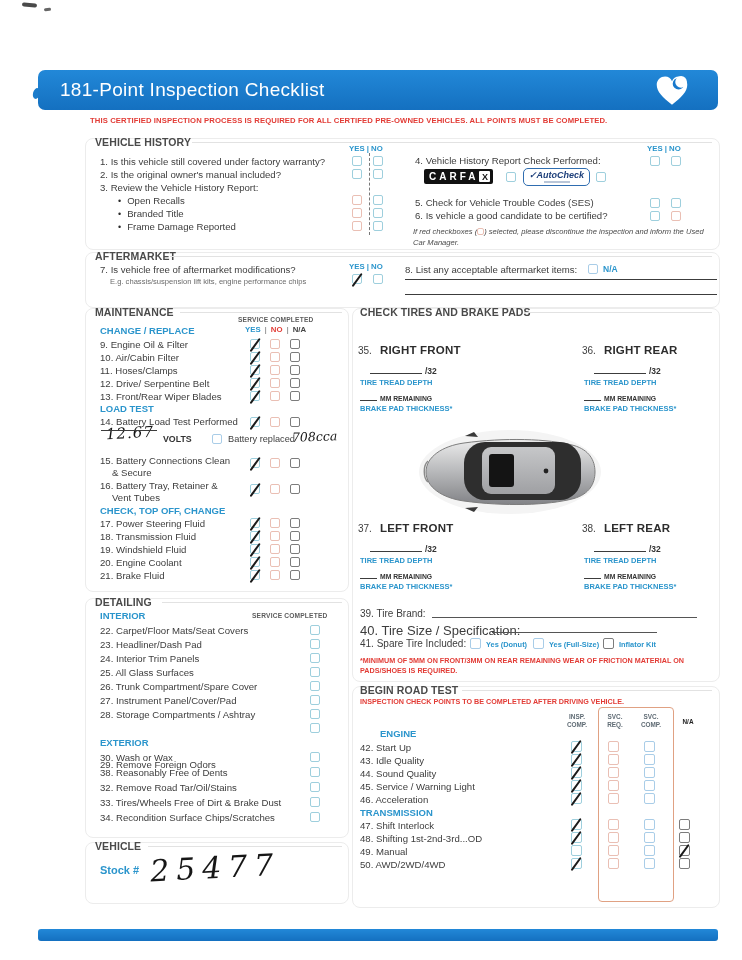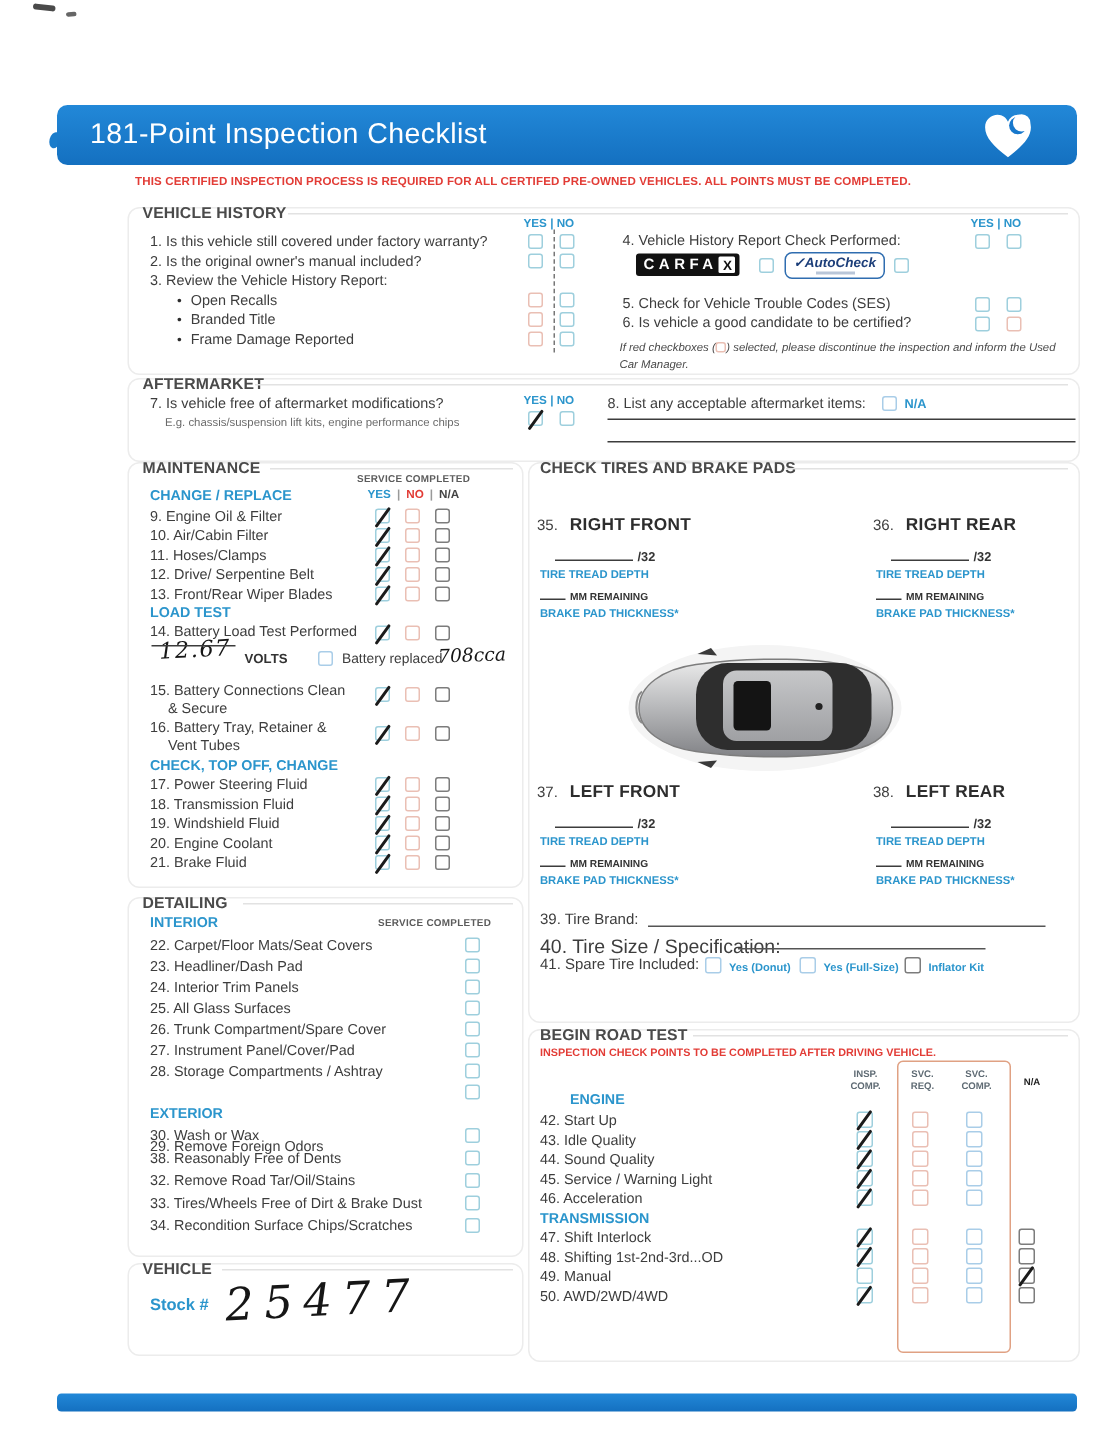--- a/index.html
+++ b/index.html
@@ -396,20 +396,21 @@
   <div class="fline" style="left:432px;top:617px;width:265px;border-bottom-color:#555;"></div>
   <div class="q" style="left:360px;top:623px;font-size:13px;">40. Tire Size / Specification:</div>
   <div class="fline" style="left:492px;top:632px;width:165px;border-bottom-color:#555;"></div>
   <div class="q" style="left:360px;top:638px;font-size:10px;">41. Spare Tire Included:</div>
   <span class="cb b big" style="position:absolute;left:470px;top:638px;"></span>
   <span class="sb blue" style="position:absolute;left:486px;top:640px;font-size:7.4px;">Yes (Donut)</span>
   <span class="cb b big" style="position:absolute;left:533px;top:638px;"></span>
   <span class="sb blue" style="position:absolute;left:549px;top:640px;font-size:7.4px;">Yes (Full-Size)</span>
   <span class="cb d big" style="position:absolute;left:603px;top:638px;"></span>
   <span class="sb blue" style="position:absolute;left:619px;top:640px;font-size:7.4px;">Inflator Kit</span>
+  <div class="redt" style="position:absolute;left:360px;top:656px;width:348px;font-size:7.2px;font-weight:bold;line-height:1.45;">*MINIMUM OF 5MM ON FRONT/3MM ON REAR REMAINING WEAR OF FRICTION MATERIAL ON PADS/SHOES IS REQUIRED.</div>
 
   <div class="sec-box" style="left:352px;top:686px;width:366px;height:220px;"></div>
   <div class="sec-h" style="left:360px;top:684px;">BEGIN ROAD TEST</div>
   <div class="sec-rule" style="left:462px;top:690px;width:250px;"></div>
   <div class="redt" style="position:absolute;left:360px;top:697px;font-size:7.2px;font-weight:bold;">INSPECTION CHECK POINTS TO BE COMPLETED AFTER DRIVING VEHICLE.</div>
 
   <div class="rt-redbox" style="left:598px;top:707px;width:74px;height:193px;"></div>
   <div class="rt-colhead" style="left:562px;top:713px;width:30px;"><span>INSP.</span><br><span>COMP.</span></div>
   <div class="rt-colhead" style="left:601px;top:713px;width:28px;"><span>SVC.</span><br><span>REQ.</span></div>
   <div class="rt-colhead" style="left:636px;top:713px;width:30px;"><span>SVC.</span><br><span>COMP.</span></div>

